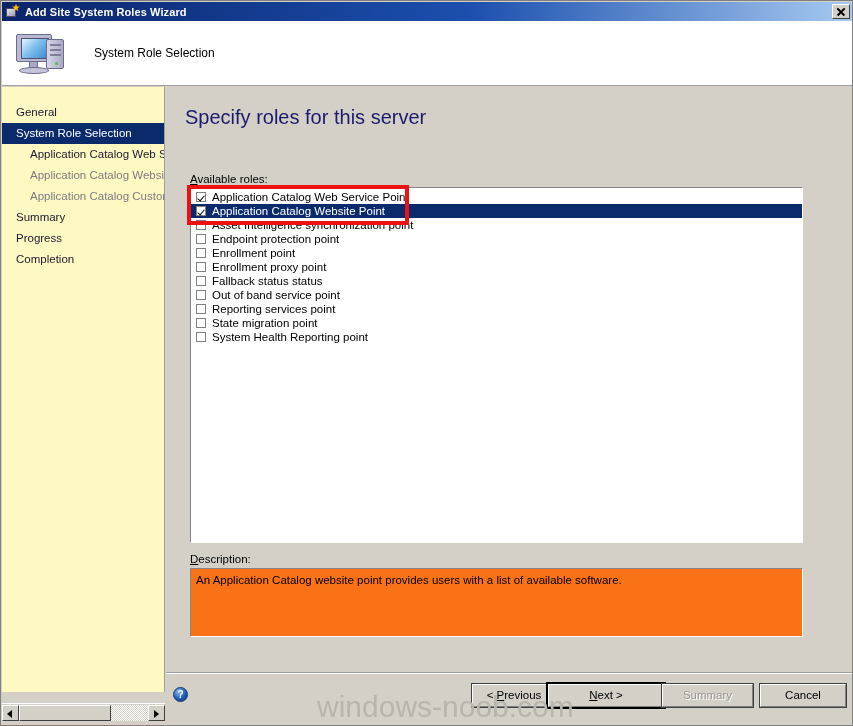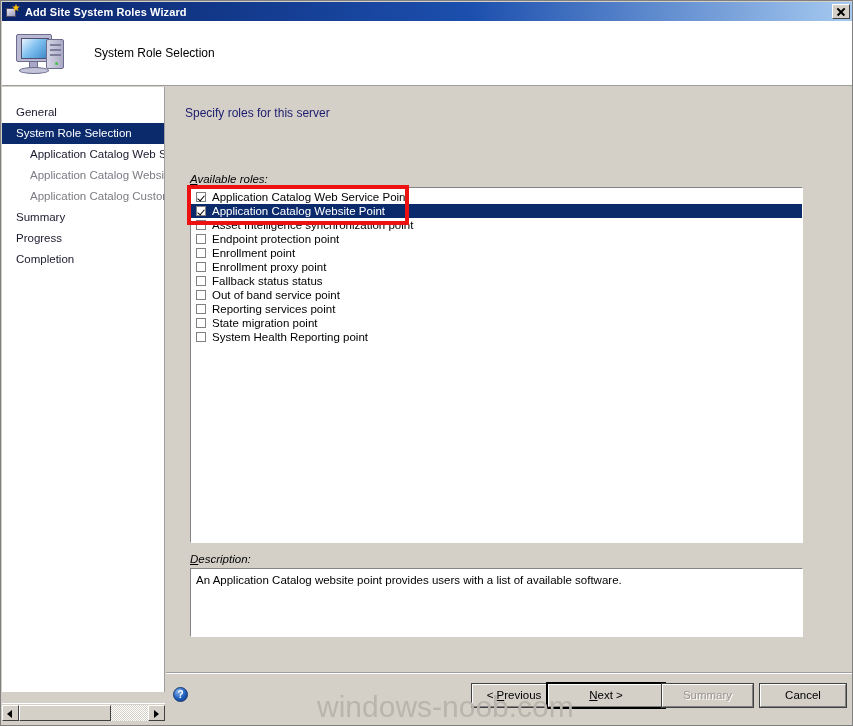--- a/index.html
+++ b/index.html
@@ -149,21 +149,21 @@
     width: 3px; height: 3px;
     background: #49c349;
     border-radius: 50%;
   }
 
   
   .sidebar {
     position: absolute;
     left: 1px; top: 86px;
     width: 163px; height: 605px;
-    background: #ffffff;
+    background: #fef9c3;
     border-right: 1px solid #9e9e9e;
     overflow: hidden;
     padding-top: 15px;
   }
   .nav-item {
     height: 21px;
     line-height: 21px;
     font-size: 11.5px;
     color: #1a1a2e;
     padding-left: 14px;
@@ -182,31 +182,30 @@
   .content {
     position: absolute;
     left: 165px; top: 86px;
     width: 687px; height: 605px;
     background: #d4d0c8;
   }
 
   .page-title {
     position: absolute;
     left: 19px; top: 19px;
-    font-size: 12px;
+    font-size: 20px;
     color: #1b1b6e;
     white-space: nowrap;
   }
 
   .field-label {
     position: absolute;
     font-size: 11.5px;
     color: #000000;
     white-space: nowrap;
-    font-style: italic;
   }
   .field-label u { text-decoration: underline; }
 
   
   .listbox {
     position: absolute;
     left: 24px; top: 100px;
     width: 613px; height: 356px;
     background: #ffffff;
     border-top: 1px solid #848484;
@@ -247,21 +246,21 @@
     white-space: nowrap;
     line-height: 14px;
   }
   .role-row.selected .role-label { color: #ffffff; }
 
   
   .descbox {
     position: absolute;
     left: 24px; top: 481px;
     width: 613px; height: 69px;
-    background: #ffffff;
+    background: #f97316;
     border-top: 1px solid #848484;
     border-left: 1px solid #848484;
     border-right: 1px solid #ffffff;
     border-bottom: 1px solid #ffffff;
     padding: 4px 5px;
   }
   .desc-text {
     font-size: 11.5px;
     color: #000000;
     line-height: 14px;

